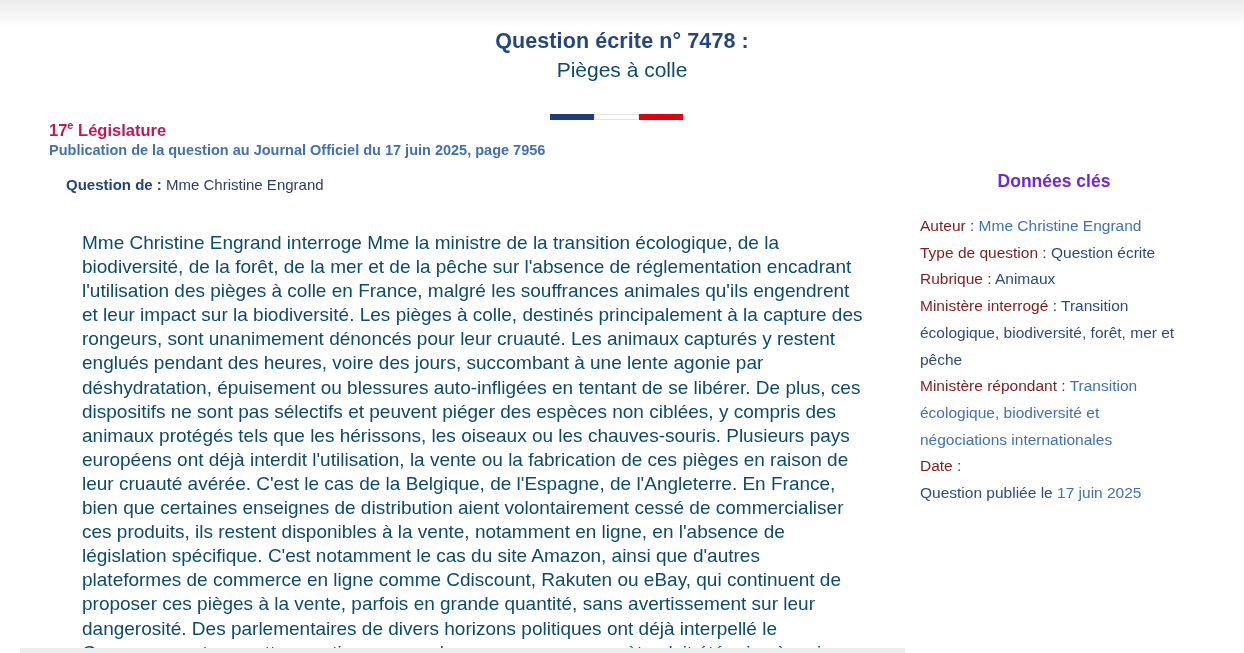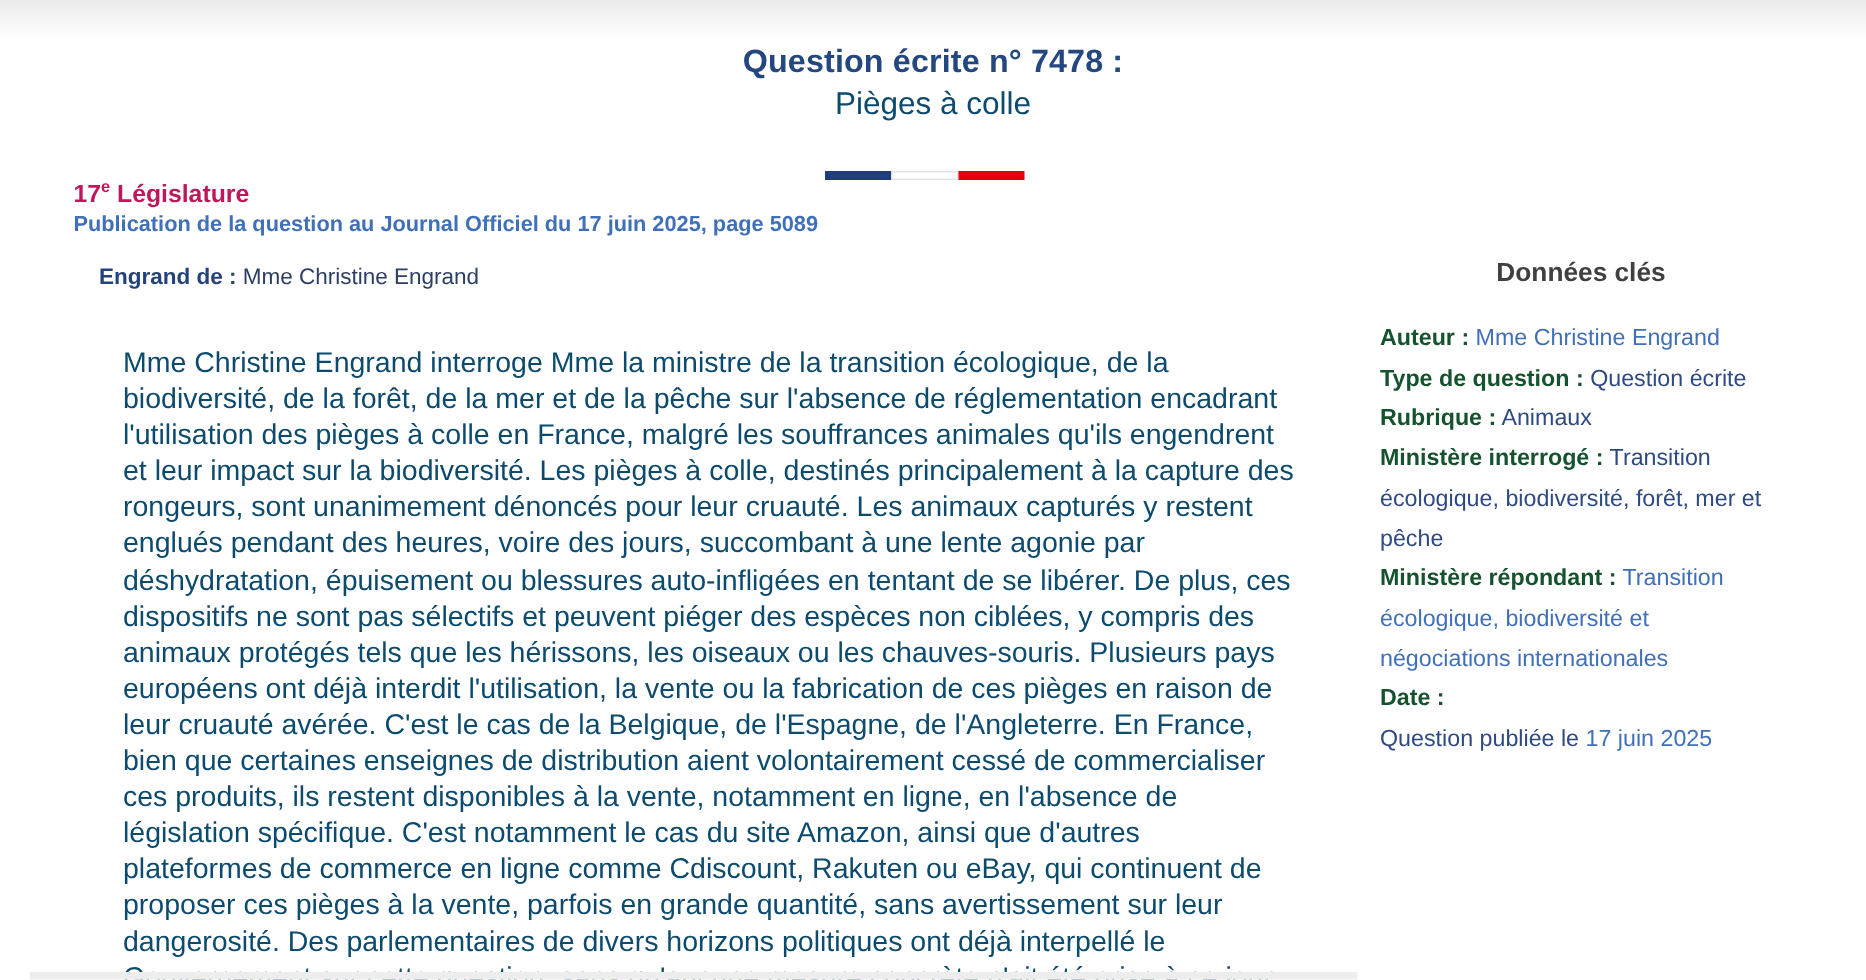--- a/index.html
+++ b/index.html
@@ -43,24 +43,24 @@
   .question-de .label { font-weight: bold; color: #24437c; }
   .question-de sup { font-size: 10px; }
 
   .body-text {
     position: absolute; top: 231px; left: 82px; width: 782px;
     font-size: 19px; line-height: 24.1px; color: #0c4a6e;
     text-align: left;
   }
 
   .sidebar { position: absolute; top: 170px; left: 920px; width: 268px; }
-  .sidebar-heading { font-size: 17.5px; font-weight: bold; color: #404040; text-align: center; line-height: 22px; }
+  .sidebar-heading { font-size: 17.5px; font-weight: bold; color: #6d28d9; text-align: center; line-height: 22px; }
   .sidebar-underline { display: flex; width: 137px; height: 4px; margin: 4px auto 0 auto; }
   .sidebar-fields { margin-top: 13px; font-size: 15.5px; line-height: 26.7px; color: #2e4a80; }
-  .field .label { font-weight: bold; color: #14532d; }
+  .field .label { font-weight: normal; color: #7f1d1d; }
   .field .value-plain { color: #2e4a80; }
   .field .value-link { color: #4170b8; cursor: pointer; }
 
   .bottom-divider {
     position: absolute; top: 648px; left: 20px; width: 885px; height: 6px;
     background: #ededed;
   }
 </style>
 </head>
 <body>
@@ -75,24 +75,24 @@
   </header>
 
   <div class="flag-divider">
     <span class="seg seg-blue"></span>
     <span class="seg seg-white"></span>
     <span class="seg seg-red"></span>
   </div>
 
   <div class="legislature"><span>17</span><sup>e</sup><span> Législature</span></div>
 
-  <a class="publication">Publication de la question au Journal Officiel du 17 juin 2025, page 5089</a>
+  <a class="publication">Publication de la question au Journal Officiel du 17 juin 2025, page 7956</a>
 
   <div class="question-de">
-    <div><span class="label">Engrand de :</span> <span>Mme Christine Engrand</span></div>
+    <div><span class="label">Question de :</span> <span>Mme Christine Engrand</span></div>
   </div>
 
   <p class="body-text">Mme Christine Engrand interroge Mme la ministre de la transition écologique, de la biodiversité, de la forêt, de la mer et de la pêche sur l'absence de réglementation encadrant l'utilisation des pièges à colle en France, malgré les souffrances animales qu'ils engendrent et leur impact sur la biodiversité. Les pièges à colle, destinés principalement à la capture des rongeurs, sont unanimement dénoncés pour leur cruauté. Les animaux capturés y restent englués pendant des heures, voire des jours, succombant à une lente agonie par déshydratation, épuisement ou blessures auto-infligées en tentant de se libérer. De plus, ces dispositifs ne sont pas sélectifs et peuvent piéger des espèces non ciblées, y compris des animaux protégés tels que les hérissons, les oiseaux ou les chauves-souris. Plusieurs pays européens ont déjà interdit l'utilisation, la vente ou la fabrication de ces pièges en raison de leur cruauté avérée. C'est le cas de la Belgique, de l'Espagne, de l'Angleterre. En France, bien que certaines enseignes de distribution aient volontairement cessé de commercialiser ces produits, ils restent disponibles à la vente, notamment en ligne, en l'absence de législation spécifique. C'est notamment le cas du site Amazon, ainsi que d'autres plateformes de commerce en ligne comme Cdiscount, Rakuten ou eBay, qui continuent de proposer ces pièges à la vente, parfois en grande quantité, sans avertissement sur leur dangerosité. Des parlementaires de divers horizons politiques ont déjà interpellé le Gouvernement sur cette question, sans qu'aucune mesure concrète n'ait été prise à ce jour. C'est pourquoi elle lui demande si le Gouvernement envisage d'interdire la fabrication, la commercialisation et l'utilisation des pièges à colle sur l'ensemble du territoire national et dans quels délais une telle mesure pourrait être mise en œuvre.</p>
 
   <aside class="sidebar">
     <div class="sidebar-heading">Données clés</div>
     <div class="sidebar-underline">
       <span class="seg seg-blue"></span>
       <span class="seg seg-white"></span>
       <span class="seg seg-red"></span>

